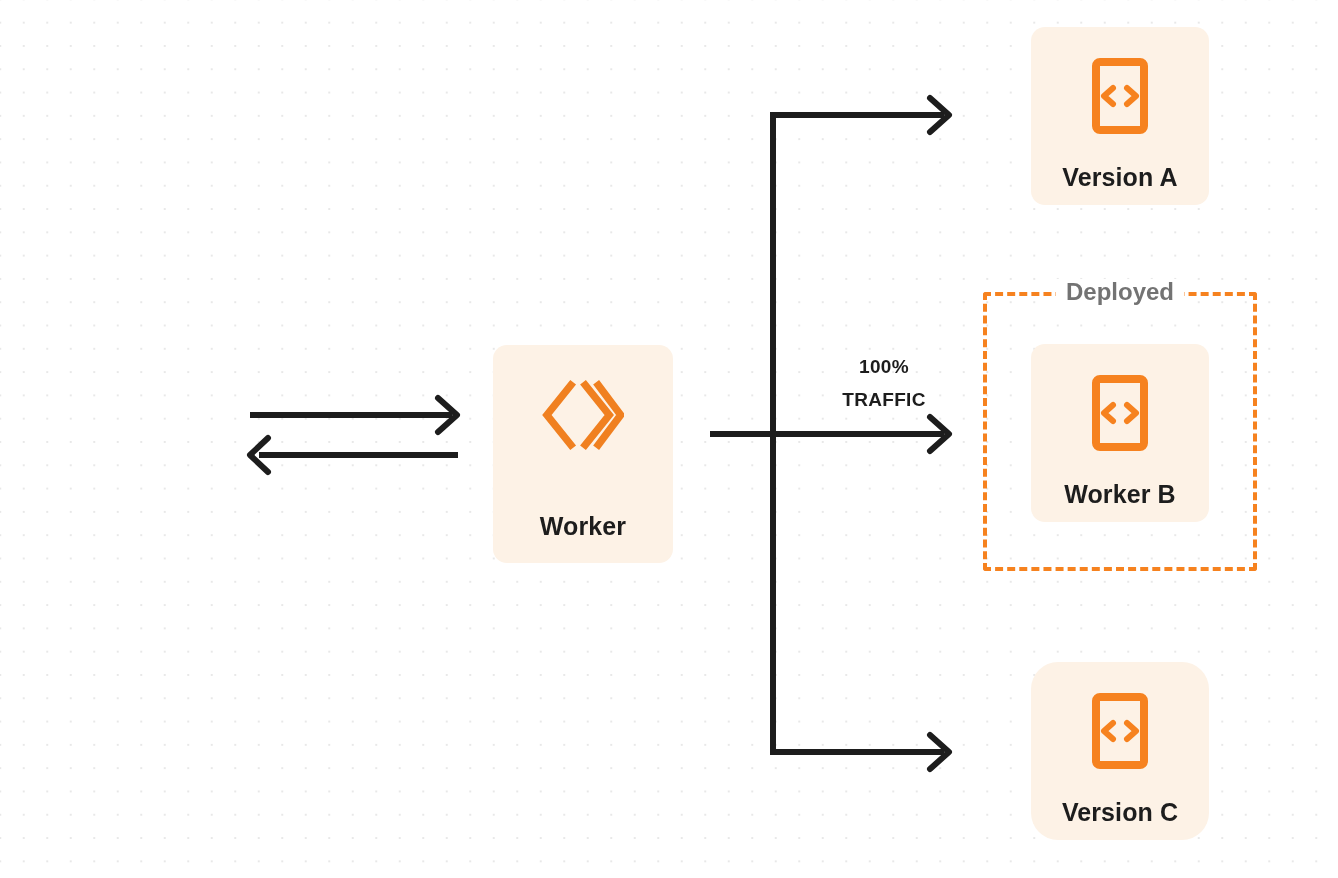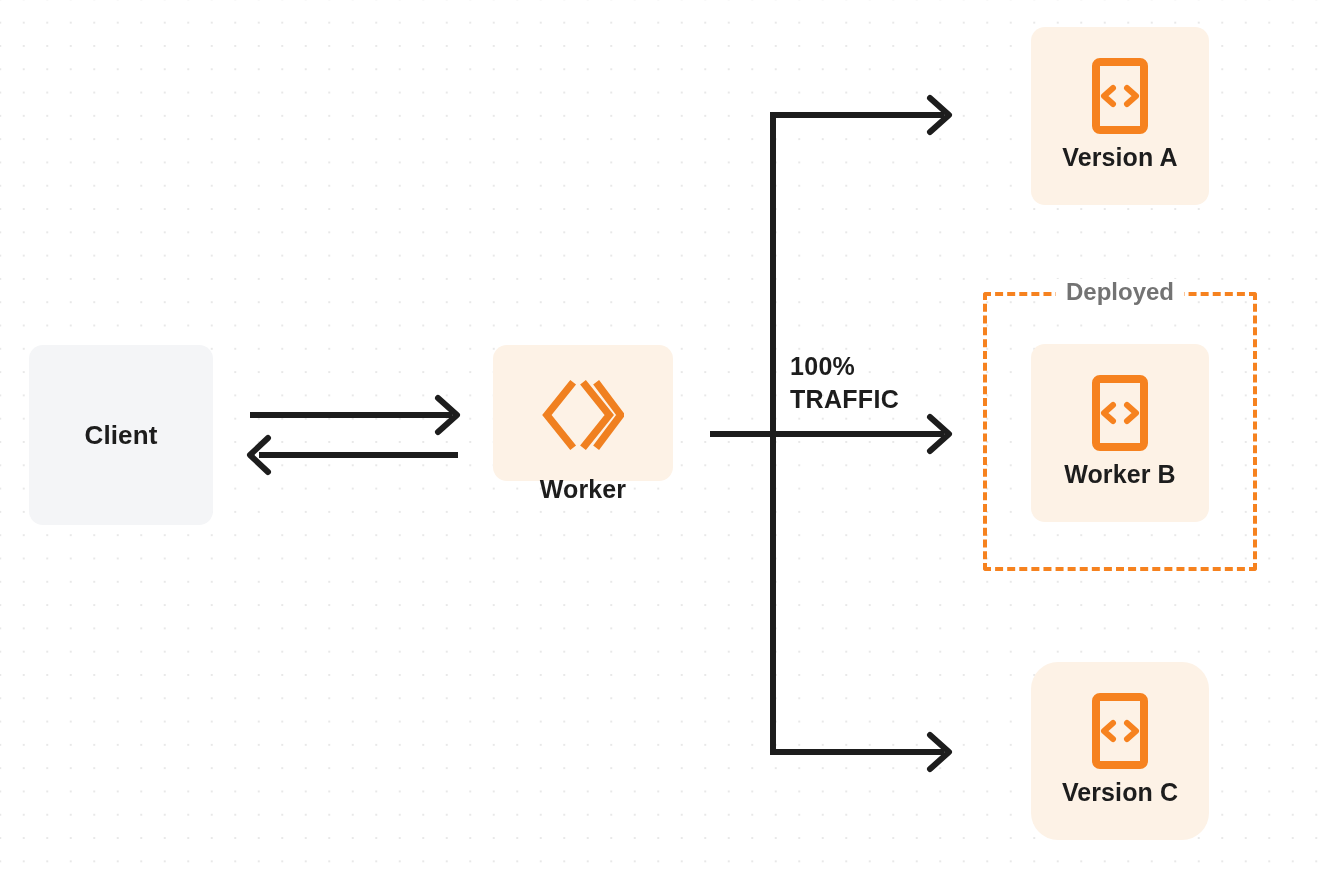--- a/index.html
+++ b/index.html
@@ -52,24 +52,25 @@
   }
   #client-node .node-label {
     font-size: 26px;
   }
 
   
   #worker-node {
     left: 493px;
     top: 345px;
     width: 180px;
-    height: 136px;
+    height: 218px;
     background-color: #fdf2e6;
     justify-content: flex-start;
     padding-top: 32px;
+    gap: 37px;
   }
   #worker-node .node-label {
     font-size: 25px;
     margin-top: 22px;
   }
   .worker-icon {
     width: 82px;
     height: 76px;
     display: block;
   }
@@ -77,21 +78,21 @@
   
   .version-node {
     width: 178px;
     height: 178px;
     background-color: #fdf2e6;
     justify-content: flex-start;
     padding-top: 30px;
   }
   .version-node .node-label {
     font-size: 25px;
-    margin-top: 8px;
+    margin-top: 28px;
   }
   .version-icon {
     width: 58px;
     height: 78px;
     display: block;
   }
 
   #version-a-node { left: 1031px; top: 27px; }
   #version-b-node { left: 1031px; top: 344px; }
   #version-c-node { left: 1031px; top: 662px; border-radius: 27px; }
@@ -117,25 +118,26 @@
     color: #737373;
     font-size: 24px;
     font-weight: bold;
     white-space: nowrap;
     line-height: 26px;
   }
 
   
   #traffic-label {
     position: absolute;
-    left: 790px;
+    left: 814px;
     top: 350px;
     width: 140px;
+    text-align: center;
     color: #1d1d1d;
-    font-size: 25px;
+    font-size: 19px;
     font-weight: bold;
     line-height: 33px;
     letter-spacing: 0.3px;
   }
 
   
   #connectors {
     position: absolute;
     left: 0;
     top: 0;
@@ -193,23 +195,20 @@
       <line class="edge" x1="770" y1="752" x2="944" y2="752"></line>
       <polyline class="arrowhead" points="930,735 949,752 930,769"></polyline>
     </g>
   </svg>
 
   <div id="traffic-label">
     <div>100%</div>
     <div>TRAFFIC</div>
   </div>
 
-  <div class="node" id="client-node">
-    <span class="node-label">Client</span>
-  </div>
 
   <div class="node" id="worker-node">
     <span>
       <svg class="worker-icon" viewBox="0 0 100 92" xmlns="http://www.w3.org/2000/svg">
         <g fill="none" stroke="#f08020" stroke-width="9" stroke-linecap="butt" stroke-linejoin="miter">
           <polyline points="38,6 6,46 38,86"></polyline>
           <polyline points="50,6 82,46 50,86"></polyline>
           <polyline points="66,6 96,46 66,86"></polyline>
         </g>
       </svg>

